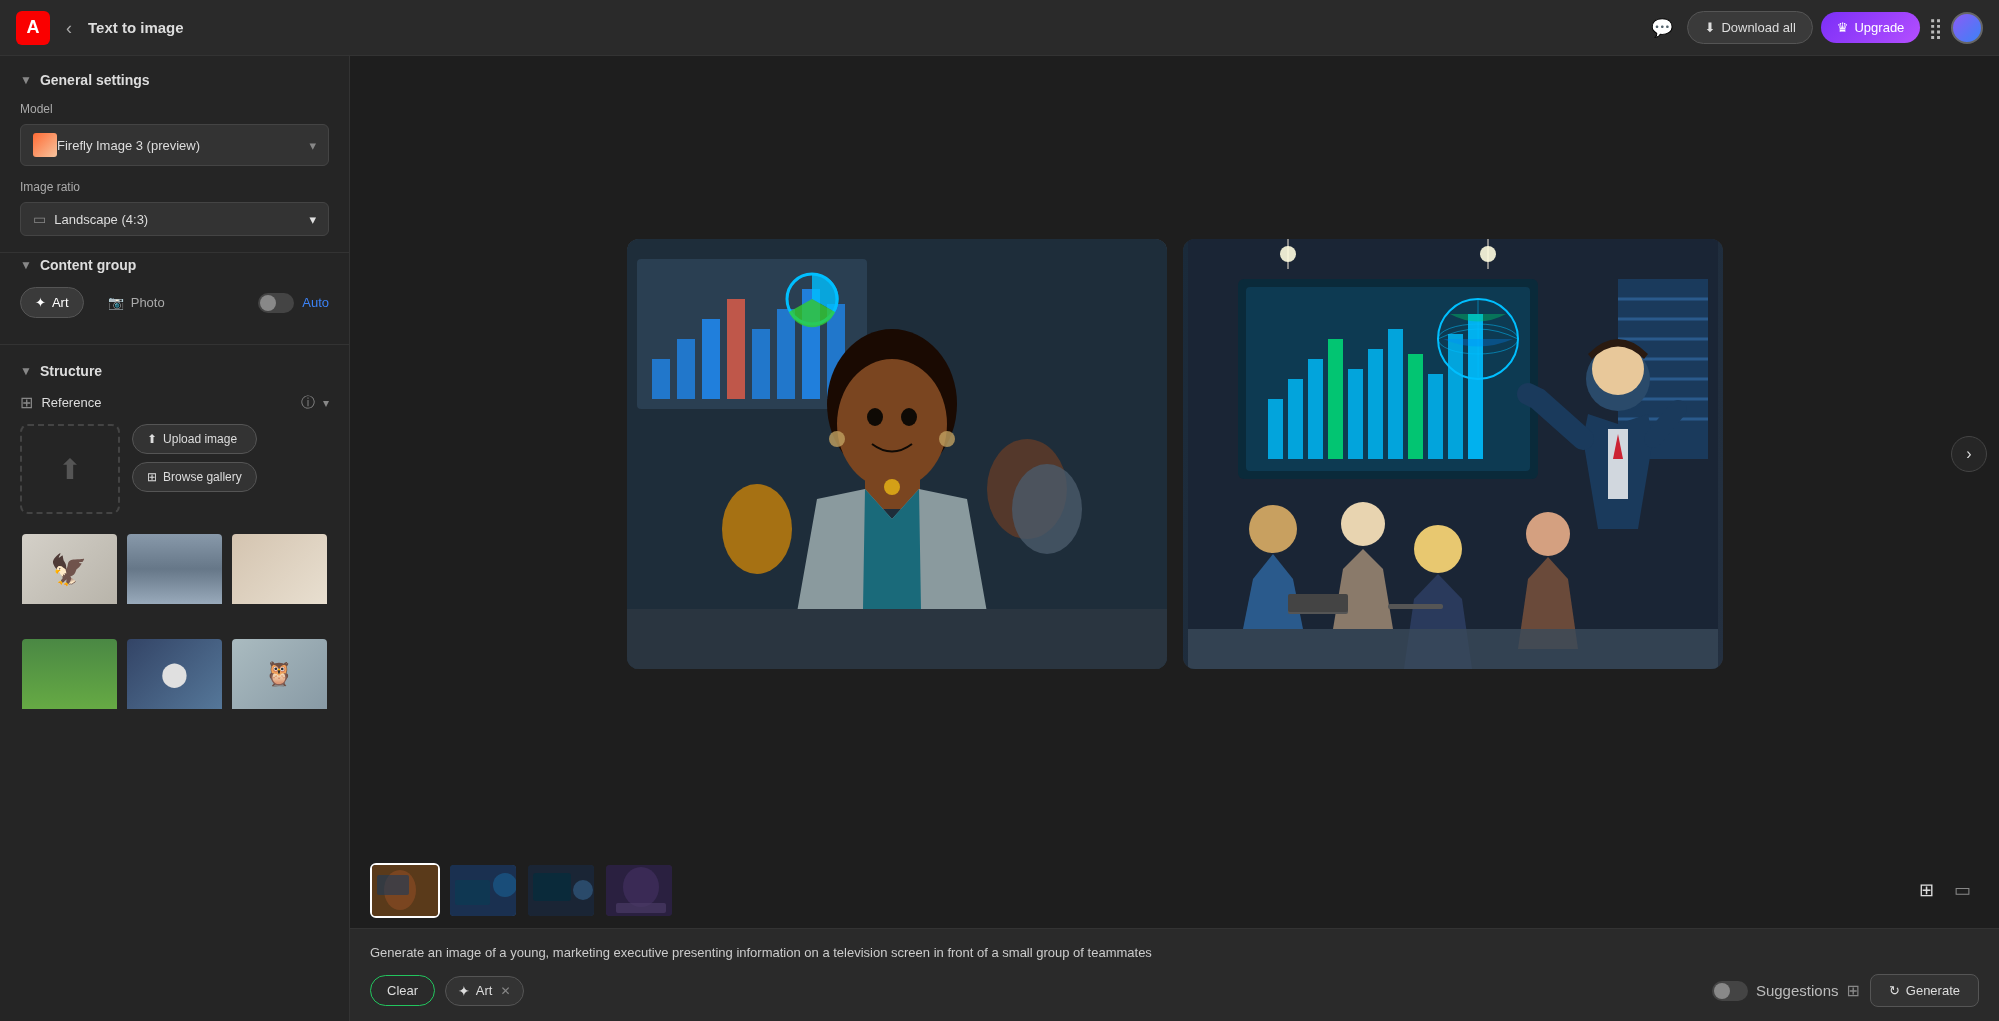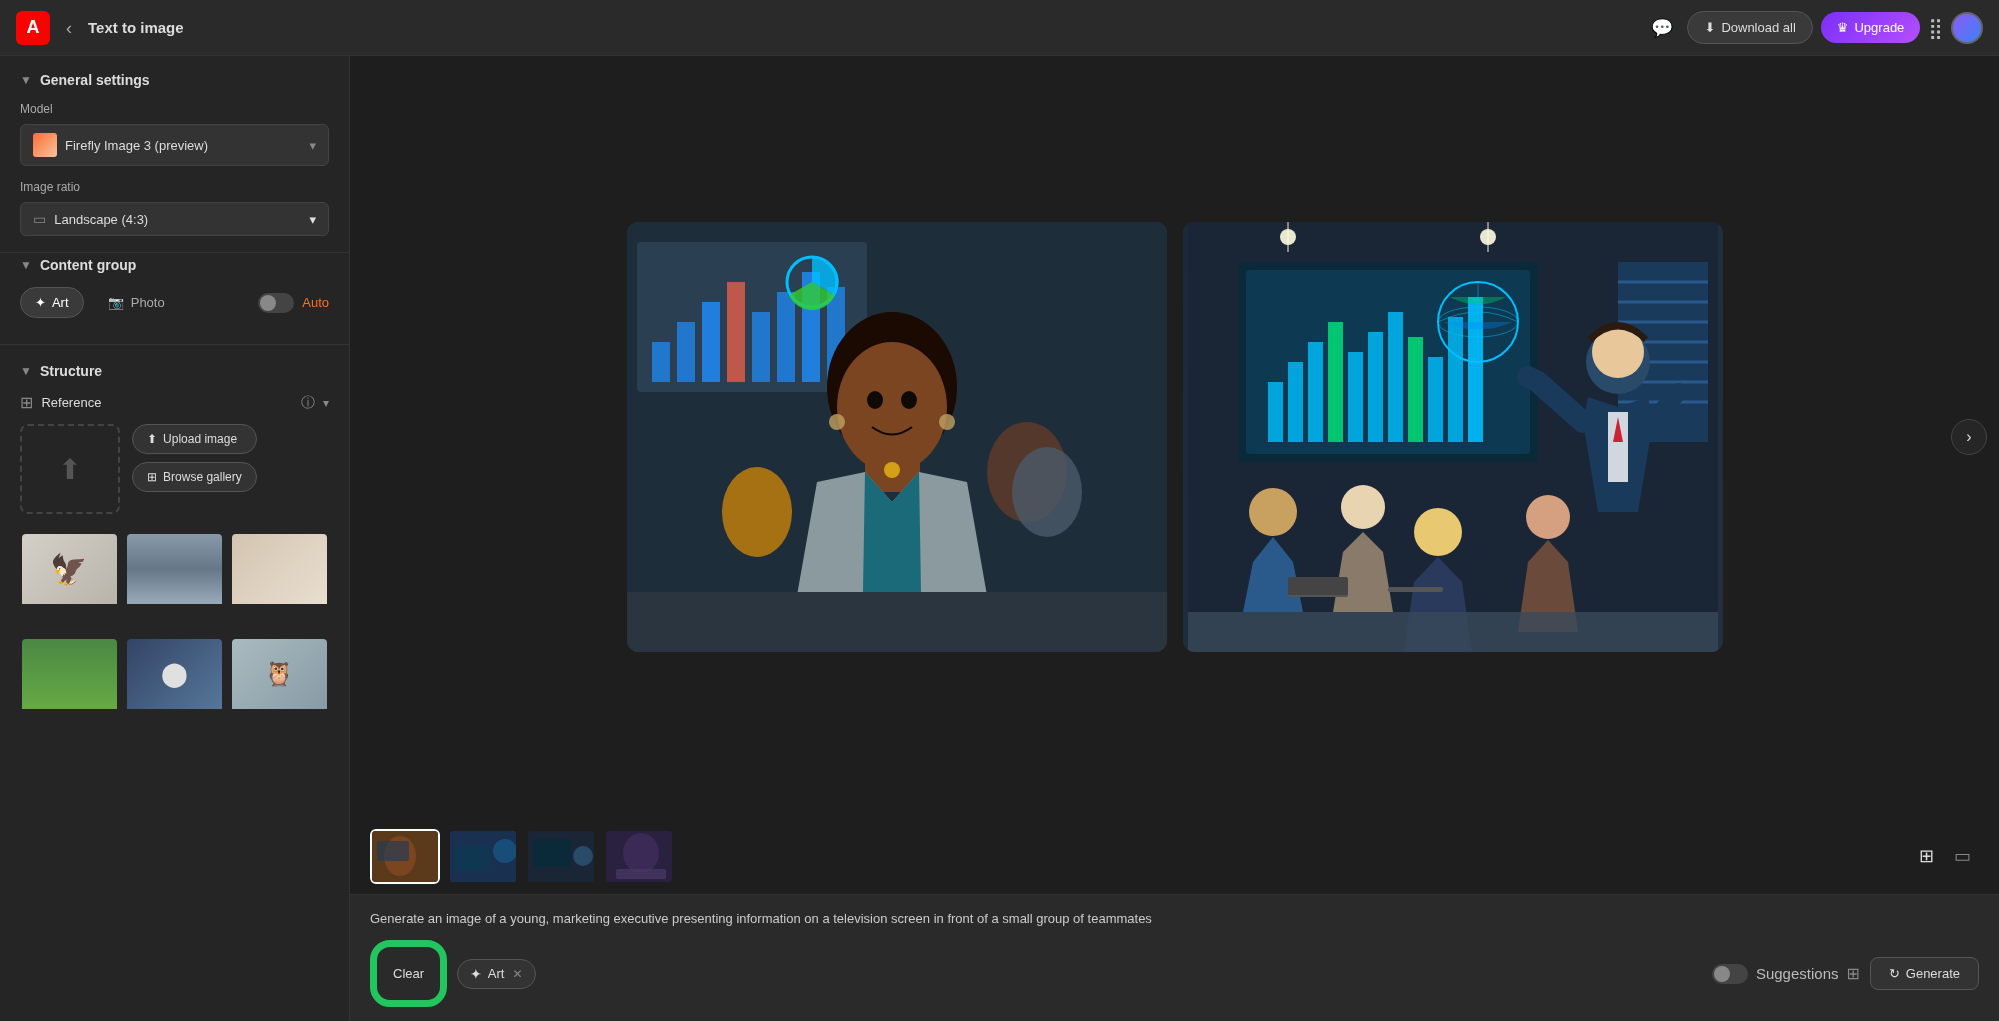--- a/index.html
+++ b/index.html
@@ -107,21 +107,21 @@
       color: #ddd; font-size: 14px; font-weight: 600;
     }
     .section-header .chevron { font-size: 12px; color: #888; }
 
     .field-label {
       font-size: 12px; color: #aaa; margin-bottom: 8px;
     }
 
     .select-box {
       background: #333; border: 1px solid #444; border-radius: 6px;
-      padding: 8px 12px; display: flex; align-items: center; gap: 8px;
+      padding: 8px 12px; display: flex; align-items: center; 
       cursor: pointer; margin-bottom: 14px;
     }
     .select-box .model-thumb {
       width: 24px; height: 24px; border-radius: 3px;
       background: linear-gradient(135deg, #ff6b35, #f7c59f);
       flex-shrink: 0;
     }
     .select-box .select-label { flex: 1; color: #ddd; font-size: 13px; }
     .select-box .chevron-down { color: #888; }
 
@@ -154,21 +154,21 @@
     }
     .toggle-switch {
       width: 36px; height: 20px; background: #444; border-radius: 10px;
       position: relative; cursor: pointer;
     }
     .toggle-knob {
       width: 16px; height: 16px; background: #888; border-radius: 50%;
       position: absolute; top: 2px; left: 2px;
       transition: left 0.2s;
     }
-    .toggle-auto-label { color: #f97316; font-size: 13px; }
+    .toggle-auto-label { color: #3b82f6; font-size: 13px; }
 
     
     .reference-header {
       display: flex; align-items: center; gap: 8px;
       margin-bottom: 12px;
     }
     .reference-icon { color: #888; font-size: 16px; }
     .reference-label { flex: 1; color: #ddd; font-size: 13px; font-weight: 500; }
     .info-icon { color: #888; font-size: 14px; cursor: pointer; }
     .ref-chevron { color: #888; font-size: 12px; cursor: pointer; }
@@ -316,22 +316,22 @@
       font-size: 11px; color: #888; margin-bottom: 6px;
     }
     .prompt-text {
       font-size: 13px; color: #ccc; margin-bottom: 12px;
       line-height: 1.5;
     }
     .prompt-actions {
       display: flex; align-items: center; gap: 10px;
     }
     .clear-btn {
-      background: none; border: 7px solid #22c55e; color: #ddd;
-      padding: 19px 16px; border-radius: 20px; cursor: pointer; font-size: 13px;
+      background: none; border: 1px solid #22c55e; color: #ddd;
+      padding: 7px 16px; border-radius: 20px; cursor: pointer; font-size: 13px;
     }
     .art-tag {
       background: #333; border: 1px solid #555; border-radius: 20px;
       padding: 6px 12px; display: flex; align-items: center; gap: 6px;
       font-size: 13px; color: #ddd;
     }
     .art-tag-icon { font-size: 14px; }
     .art-tag-x { cursor: pointer; color: #888; font-size: 12px; margin-left: 2px; }
     .suggestions-row {
       display: flex; align-items: center; gap: 8px; margin-left: auto;

